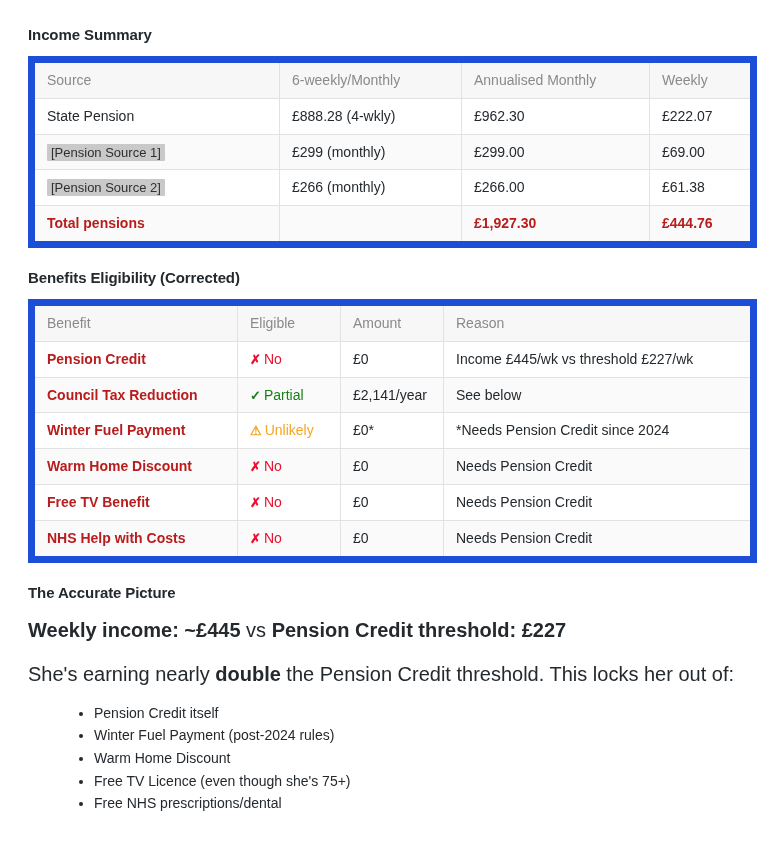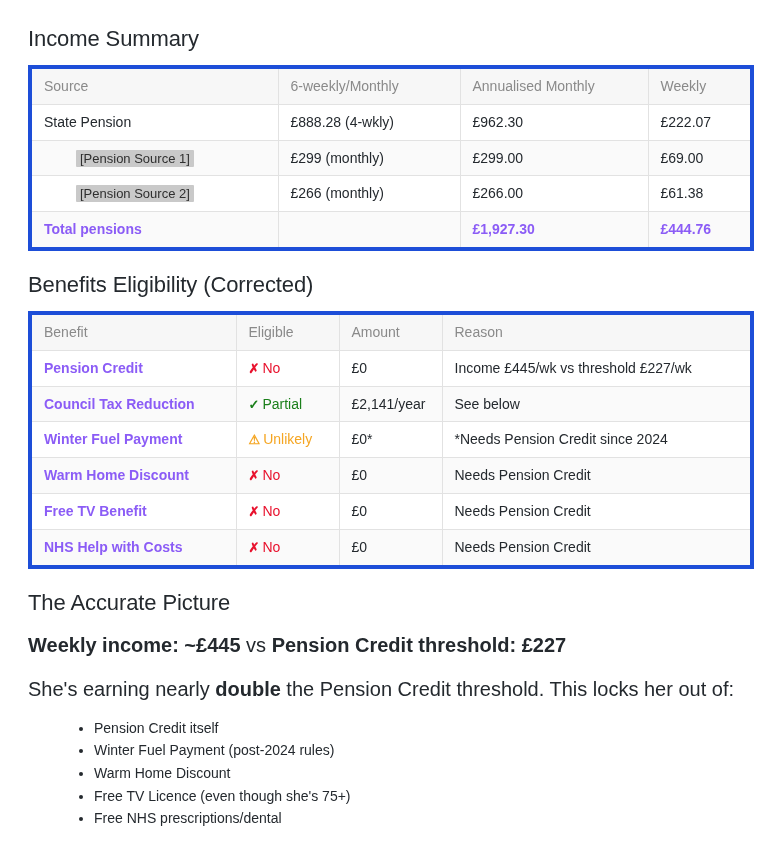--- a/index.html
+++ b/index.html
@@ -15,74 +15,73 @@
     color: #24292e;
     font-size: 14px;
     -webkit-font-smoothing: antialiased;
     overflow: hidden;
   }
   .page {
     padding: 26px 30px 0 28px;
   }
 
   h2.section-heading {
-    font-size: 22px;
-    font-weight: normal;
+    font-size: 15px;
+    font-weight: bold;
     color: #24292e;
     margin: 0 0 13px 0;
     letter-spacing: -0.1px;
   }
   h2.section-heading.spaced { margin-top: 21px; }
 
   table.data-table {
     border-collapse: collapse;
     width: 722px;
     table-layout: fixed;
-    border: 4px solid #1d4ed8;
+    border: 7px solid #1d4ed8;
     font-size: 14px;
   }
   table.data-table th,
   table.data-table td {
     border: 1px solid #e2e2e2;
     padding: 9px 12px;
     text-align: left;
     vertical-align: middle;
     line-height: 1.2;
     overflow: hidden;
     white-space: nowrap;
   }
   table.data-table thead th {
     background: #f7f7f7;
     color: #8a8a8a;
     font-weight: normal;
   }
   table.data-table tbody tr:nth-child(even) { background: #fafafa; }
   table.data-table tbody tr:nth-child(odd)  { background: #ffffff; }
 
-  td.bold, td.bold span { font-weight: bold; color: #8b5cf6; margin-left: 44px; }
+  td.bold, td.bold span { font-weight: bold; color: #b91c1c; margin-left: 44px; }
 
   
   .income-table col.c1 { width: 248px; }
   .income-table col.c2 { width: 182px; }
   .income-table col.c3 { width: 188px; }
   .income-table col.c4 { width: 104px; }
 
   
   .benefits-table col.c1 { width: 206px; }
   .benefits-table col.c2 { width: 103px; }
   .benefits-table col.c3 { width: 103px; }
   .benefits-table col.c4 { width: 310px; }
 
   .redacted {
     background: #c9c9c9;
     color: #2f2f2f;
     padding: 1px 4px;
     border-radius: 1px;
     font-size: 13px;
-    margin-left: 32px;
   }
 
   .elig { font-size: 14px; white-space: nowrap; }
   .elig .mark { font-size: 13px; margin-right: 3px; font-weight: bold; }
   .elig.no       { color: #e8112d; }
   .elig.partial  { color: #1a7f1a; }
   .elig.unlikely { color: #f5a623; }
 
   p.para {
     margin: 0 0 13px 0;

